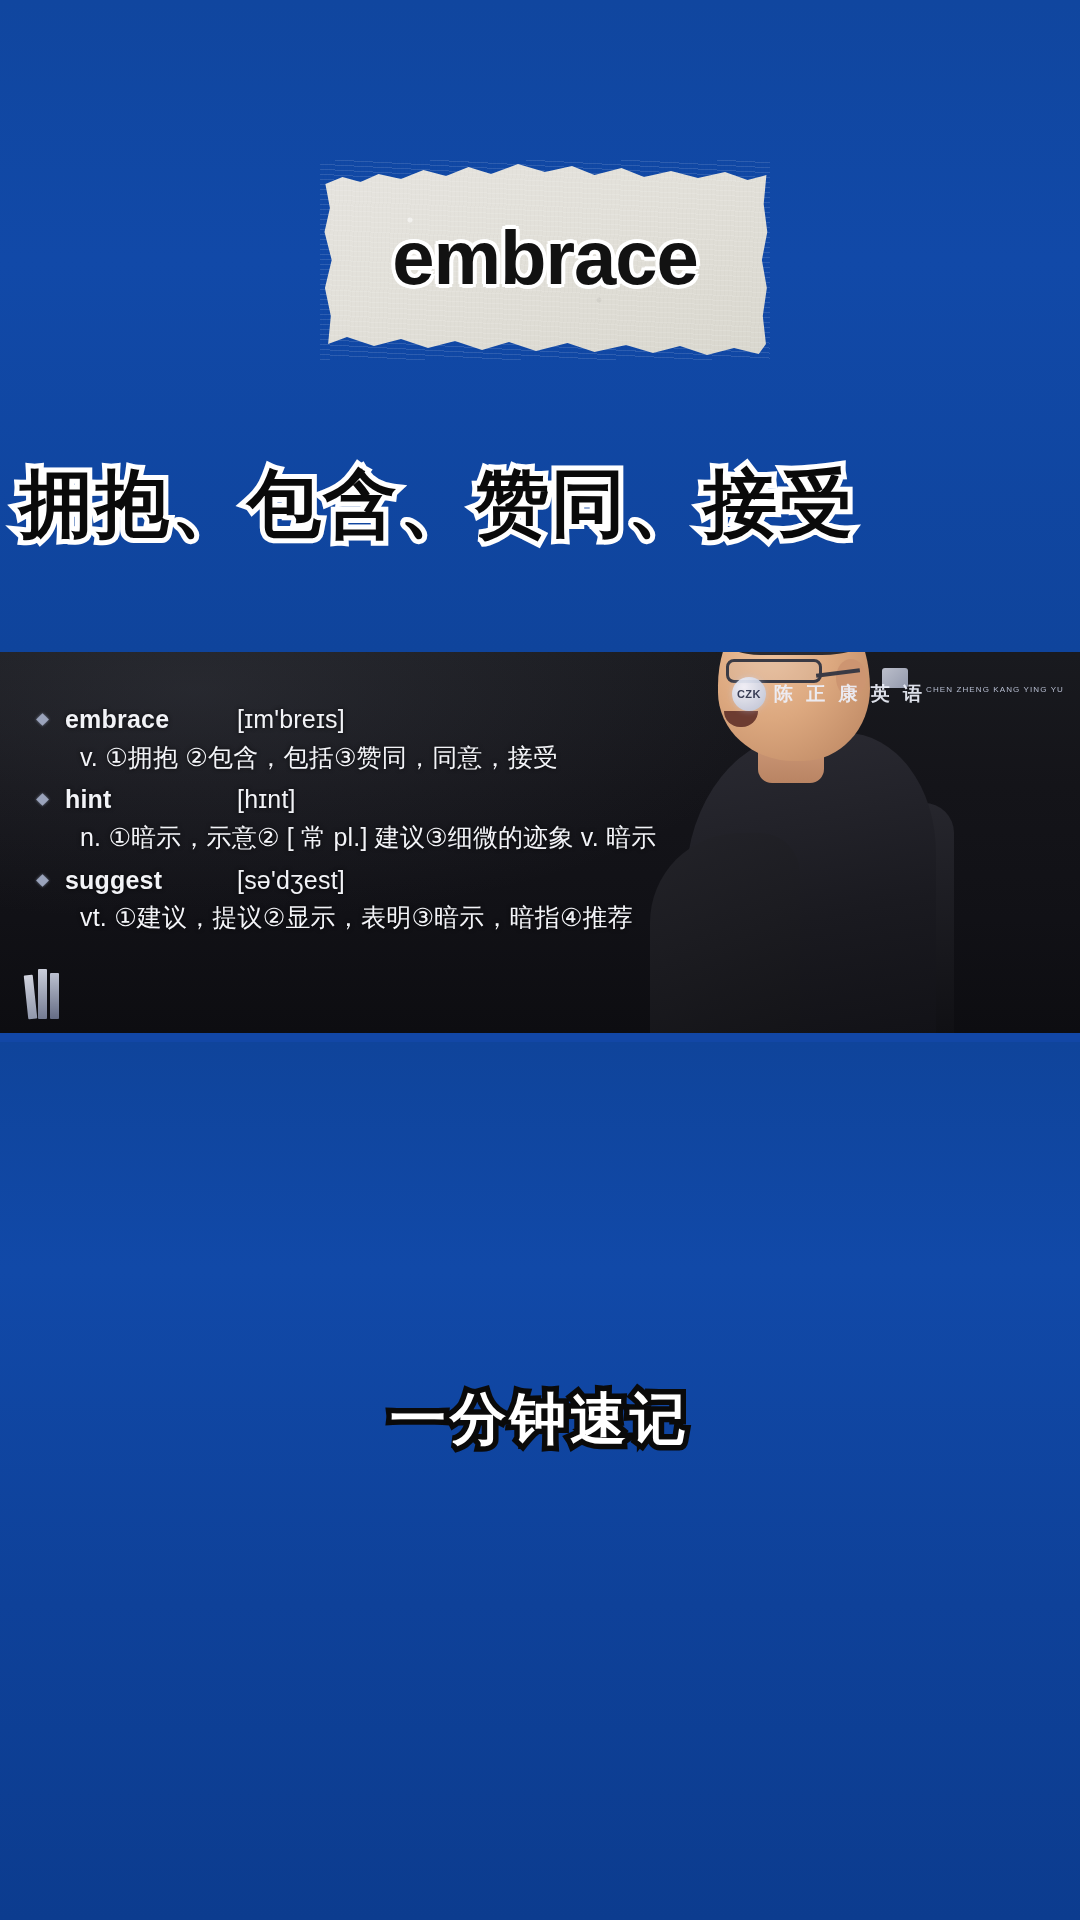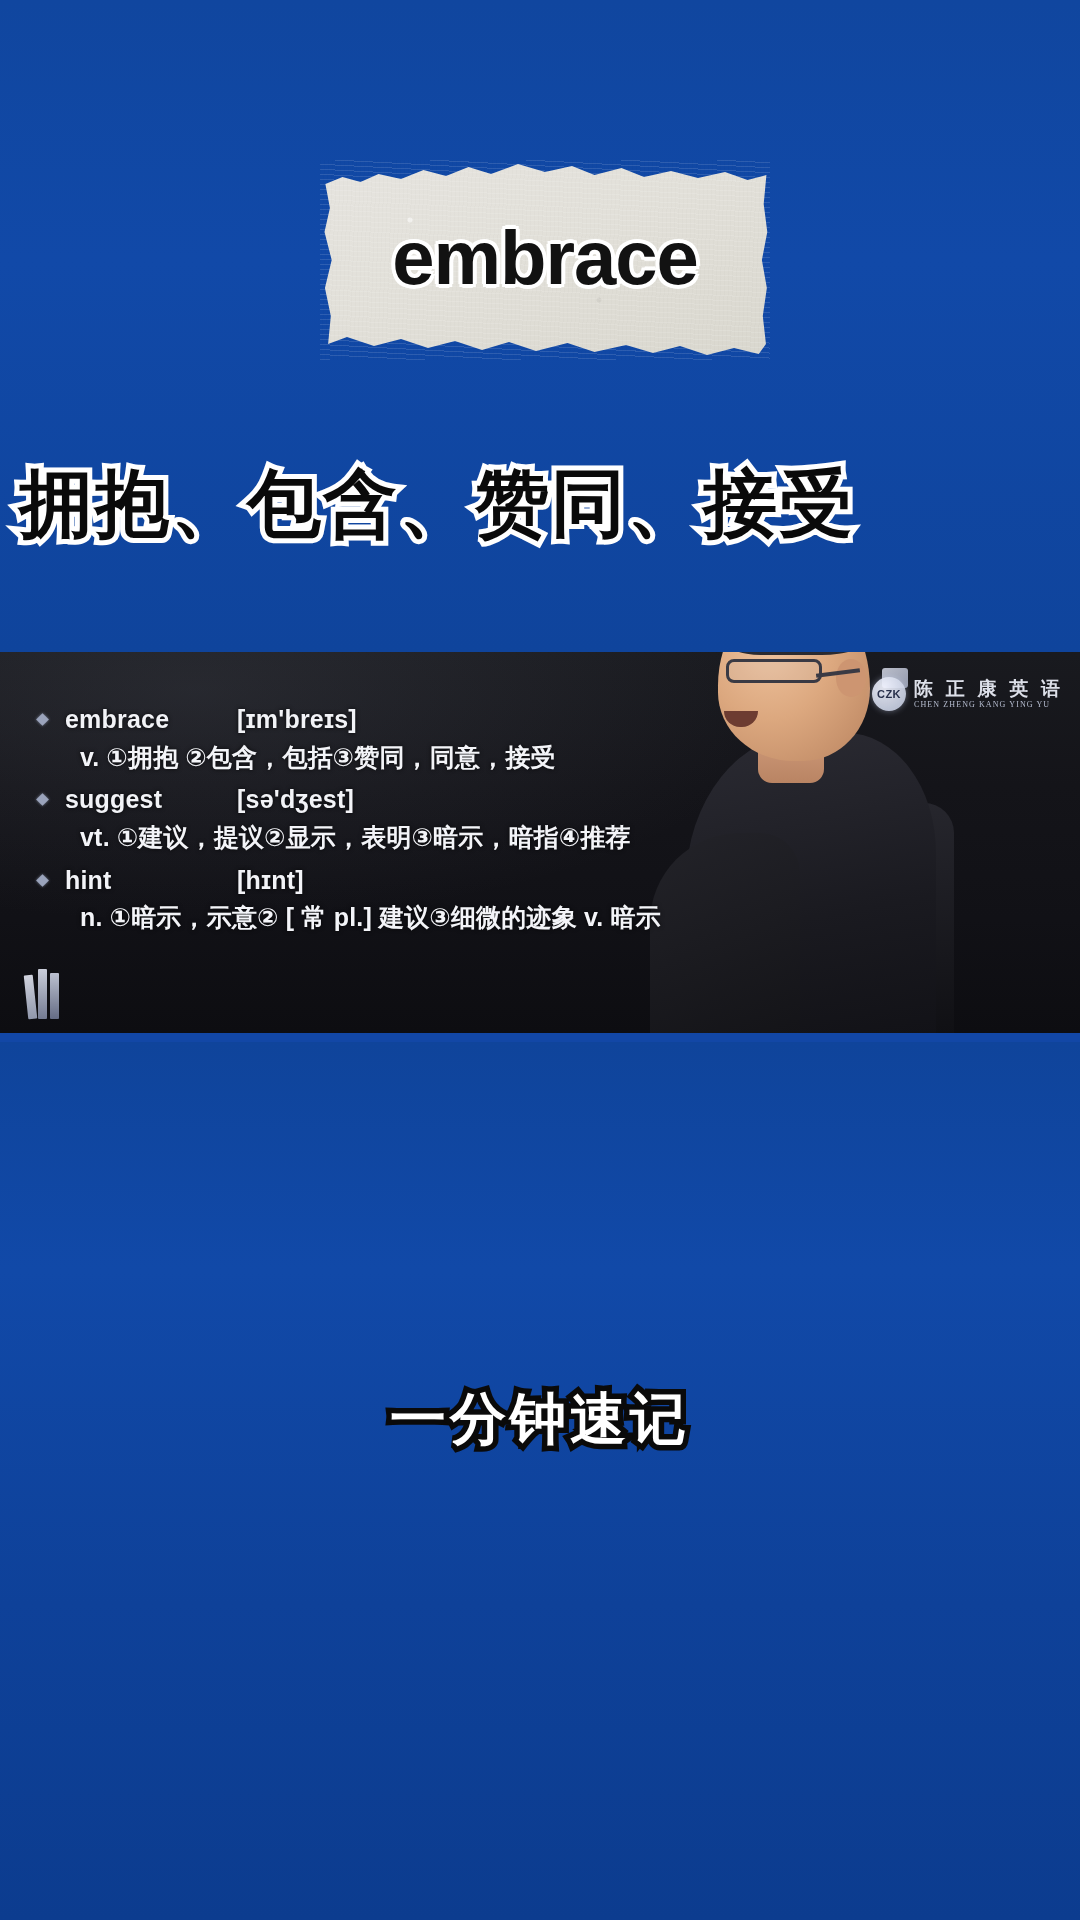--- a/index.html
+++ b/index.html
@@ -86,21 +86,21 @@
     display:flex; align-items:center; gap:8px;
     opacity:.92;
   }
   #wm-badge{
     width:34px; height:34px; border-radius:50%;
     background:radial-gradient(circle at 35% 30%, #f2f4ff, #b9c2d8);
     display:flex; align-items:center; justify-content:center;
     font-size:11px; font-weight:700; color:#2a3350; letter-spacing:.5px;
     box-shadow:0 0 6px rgba(200,210,240,.45);
   }
-  #wm-text{ display:flex; flex-direction:column; line-height:1.05;font-family:Liberation Serif, serif; }
+  #wm-text{ display:flex; line-height:1.05; }
   #wm-cn{
     font-size:19px; font-weight:700; color:#eef1fb; letter-spacing:4px;
   }
   #wm-en{
     font-size:8px; color:#c3cade; letter-spacing:1.1px; margin-top:2px;
   }
   #wm-card{
     position:absolute; right:172px; top:16px;
     width:26px; height:20px; border-radius:3px;
     background:linear-gradient(135deg,#d8dce9,#a9b0c6);
@@ -123,23 +123,23 @@
     background:#9aa3bb; transform:rotate(45deg);
     margin-right:18px; flex:0 0 auto; position:relative; top:-4px;
     box-shadow:0 0 3px rgba(180,190,220,.6);
   }
   .term{ min-width:172px; display:inline-block; }
   .term.hl{
     background:#55e327; color:#121212; padding:0 2px;
     text-shadow:none; min-width:0;
   }
   .term-gap{ display:inline-block; }
-  .ipa{ font-weight:700; }
+  .ipa{ font-weight:400; }
   .vocab-def{
-    color:#f3f4f8; font-size:25px; font-weight:700;
+    color:#f3f4f8; font-size:25px; font-weight:400;
     padding-left:42px; line-height:1.5; letter-spacing:.2px;
     text-shadow:0 0 4px rgba(0,0,0,.8);
     white-space:nowrap;
   }
 
   
   #books-icon{
     position:absolute; left:26px; bottom:14px;
     width:44px; height:50px; display:flex; gap:3px; align-items:flex-end;
     opacity:.9;
@@ -271,38 +271,38 @@
       <div class="vocab-def">
         <span>v.</span>
         <span>①拥抱 ②包含，包括③赞同，同意，接受</span>
       </div>
     </div>
 
 
     <div class="vocab-entry">
       <div class="vocab-head">
         <span class="bullet"></span>
+        <span class="term">hint</span>
+        <span class="ipa">[hɪnt]</span>
+      </div>
+      <div class="vocab-def">
+        <span>n.</span>
+        <span>①暗示，示意② [ 常 pl.] 建议③细微的迹象 v. 暗示</span>
+      </div>
+    </div>
+
+    <div class="vocab-entry">
+      <div class="vocab-head">
+        <span class="bullet"></span>
         <span class="term">suggest</span>
         <span class="ipa">[sə'dʒest]</span>
       </div>
       <div class="vocab-def">
         <span>vt.</span>
         <span>①建议，提议②显示，表明③暗示，暗指④推荐</span>
-      </div>
-    </div>
-
-    <div class="vocab-entry">
-      <div class="vocab-head">
-        <span class="bullet"></span>
-        <span class="term">hint</span>
-        <span class="ipa">[hɪnt]</span>
-      </div>
-      <div class="vocab-def">
-        <span>n.</span>
-        <span>①暗示，示意② [ 常 pl.] 建议③细微的迹象 v. 暗示</span>
       </div>
     </div>
 
   </div>
 
   <div id="books-icon">
     <i></i>
     <i></i>
     <i></i>
   </div>

